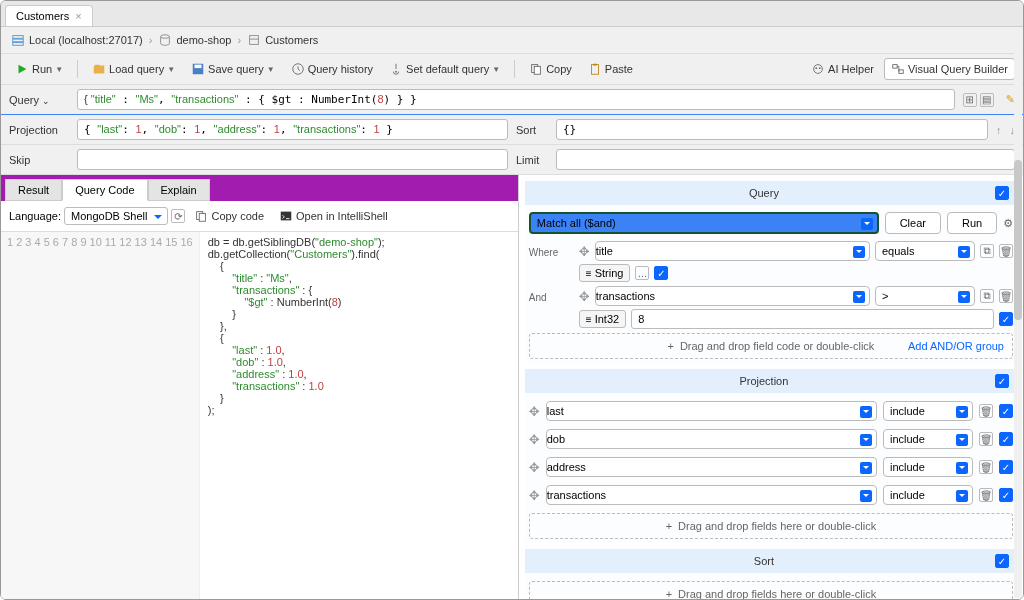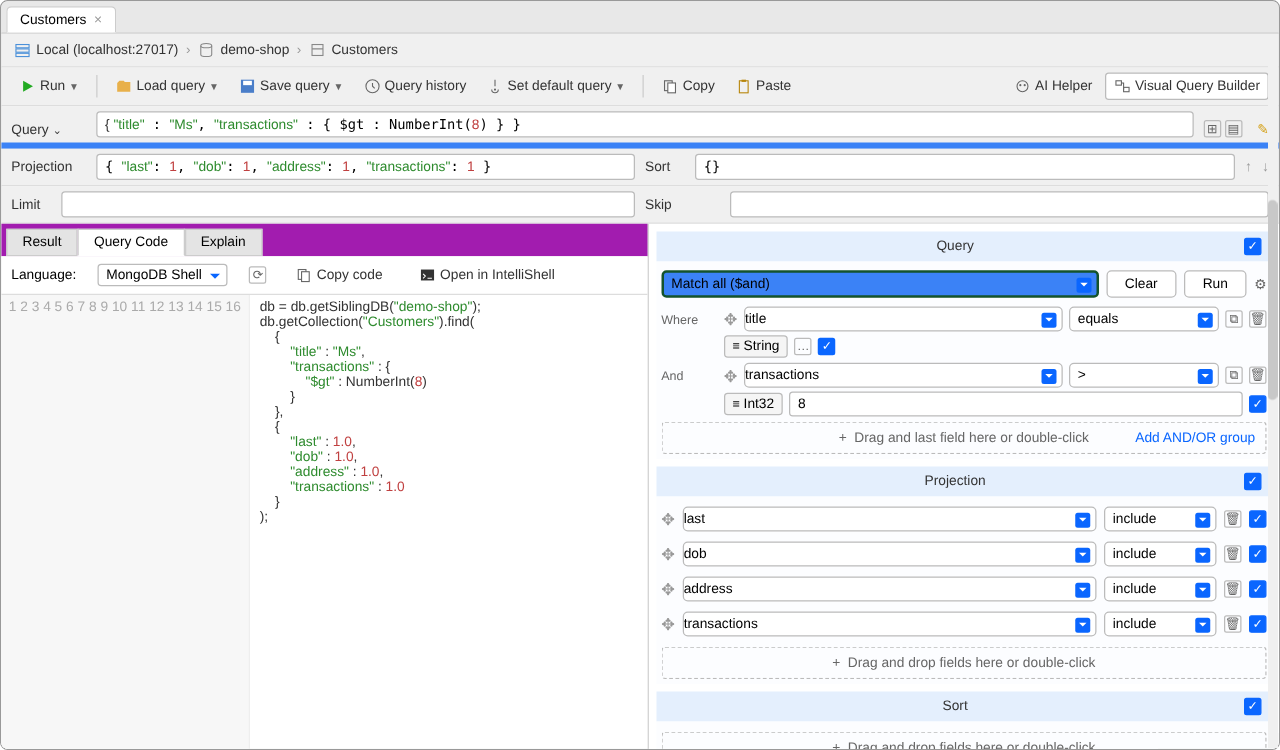--- a/index.html
+++ b/index.html
@@ -8,32 +8,32 @@
 .tab{background:#fff;border:1px solid #ccc;border-bottom:none;border-radius:4px 4px 0 0;padding:4px 10px;display:flex;align-items:center;gap:6px}
 .tab .x{color:#999;cursor:pointer}
 .breadcrumb{background:#f0f0f0;border-bottom:1px solid #ddd;padding:6px 10px;display:flex;align-items:center;gap:6px;color:#333}
 .bc-item{display:flex;align-items:center;gap:4px}
 .bc-sep{color:#999}
 .toolbar{background:#f0f0f0;border-bottom:1px solid #ddd;padding:4px 8px;display:flex;align-items:center;gap:4px}
 .tb-btn{display:flex;align-items:center;gap:3px;padding:3px 6px;border-radius:3px;cursor:pointer;color:#333}
 .tb-sep{width:1px;height:18px;background:#ccc;margin:0 4px}
 .tb-spacer{flex:1}
 .ico{width:14px;height:14px;display:inline-block}
-.qrow{background:#f0f0f0;padding:4px 8px;display:flex;align-items:flex-end;gap:8px;border-bottom:5px solid #3b82f6}
+.qrow{background:#f0f0f0;padding:4px 8px;display:flex;align-items:center;gap:8px;border-bottom:1px solid #3b82f6}
 .qlabel{width:60px;font-size:11px;color:#333}
 .qinput{flex:1;border:1px solid #bbb;border-radius:3px;padding:3px 6px;background:#fff;font-family:Menlo,monospace;font-size:11px;min-width:0}
 .qside{display:flex;gap:3px;align-items:center}
 .pqrow{background:#f0f0f0;padding:4px 8px;display:flex;gap:8px;border-bottom:1px solid #ddd}
 .pqcol{display:flex;align-items:center;gap:8px;flex:1}
 .main{display:flex;height:calc(600px - 168px);background:#f0f0f0}
 .left{flex:1.05;display:flex;flex-direction:column;border-right:1px solid #ccc;background:#f0f0f0;min-width:0}
 .restabs{display:flex;background:#a21caf;padding:4px 4px 0}
 .rtab{padding:4px 12px;border:1px solid #ccc;background:#e4e4e4;cursor:pointer}
 .rtab.active{background:#fff;border-bottom-color:#fff}
-.langbar{background:#fff;border-bottom:1px solid #ddd;padding:5px 8px;display:flex;align-items:center;gap:17px}
+.langbar{background:#fff;border-bottom:1px solid #ddd;padding:5px 8px;display:flex;align-items:center;gap:3px}
 .langsel{border:1px solid #bbb;border-radius:3px;padding:2px 20px 2px 6px;background:#fff;position:relative}
 .langsel::after{content:"";position:absolute;right:5px;top:7px;border:4px solid transparent;border-top-color:#0a66ff}
 .code{flex:1;display:flex;background:#fff;overflow:auto;font-family:Menlo,monospace;font-size:11px}
 .gutter{background:#f7f7f7;color:#aaa;text-align:right;padding:4px 6px;border-right:1px solid #eee;user-select:none}
 .codetext{padding:4px 8px;white-space:pre;color:#333}
 .s-str{color:#2e8b2e}
 .s-num{color:#c04040}
 .s-fn{color:#333}
 .right{flex:1;overflow-y:auto;background:#fff;padding:6px 6px 6px 6px}
 .sect{margin-bottom:6px}
@@ -48,21 +48,21 @@
 .btn{border:1px solid #bbb;border-radius:4px;padding:4px 14px;background:#fff;cursor:pointer}
 .gear{color:#666}
 .cond{display:grid;grid-template-columns:46px 1fr;gap:4px;align-items:start;margin-top:4px}
 .cond-lbl{font-size:10px;color:#666;padding-top:6px}
 .cond-body{display:flex;flex-direction:column;gap:3px}
 .fld-row{display:flex;align-items:center;gap:5px}
 .drag{color:#999;cursor:move;font-size:13px}
 .fld{flex:1;border:1px solid #bbb;border-radius:4px;padding:3px 0;background:#fff;position:relative;padding-right:20px}
 .fld::after{content:"";position:absolute;right:4px;top:4px;width:12px;height:12px;background:#0a66ff;border-radius:2px}
 .fld::before{content:"";position:absolute;right:7px;top:8px;border:3px solid transparent;border-top-color:#fff;z-index:1}
-.op{width:120px;border:1px solid #bbb;border-radius:4px;padding:3px 6px;background:#fff;position:relative;padding-right:20px}
+.op{width:100px;border:1px solid #bbb;border-radius:4px;padding:3px 6px;background:#fff;position:relative;padding-right:20px}
 .op::after{content:"";position:absolute;right:4px;top:4px;width:12px;height:12px;background:#0a66ff;border-radius:2px}
 .op::before{content:"";position:absolute;right:7px;top:8px;border:3px solid transparent;border-top-color:#fff;z-index:1}
 .ib{width:14px;height:14px;border:1px solid #bbb;border-radius:2px;display:inline-flex;align-items:center;justify-content:center;color:#666;cursor:pointer;font-size:10px}
 .type-row{display:flex;align-items:center;gap:5px}
 .type-tag{border:1px solid #bbb;border-radius:3px;padding:2px 6px;background:#f5f5f5;font-size:10px;display:inline-flex;align-items:center;gap:3px}
 .val{flex:1;border:1px solid #bbb;border-radius:3px;padding:3px 6px;background:#fff}
 .dropzone{border:1px dashed #bbb;border-radius:3px;padding:6px;text-align:center;color:#666;margin-top:4px;display:flex;align-items:center;justify-content:center;gap:6px;position:relative}
 .dropzone .link{position:absolute;right:8px;color:#0a66ff;cursor:pointer}
 .proj-row{display:flex;align-items:center;gap:6px;padding:4px 0}
 .sb{position:absolute;right:2px;top:30px;bottom:2px;width:8px;background:#f0f0f0}
@@ -197,25 +197,25 @@
   <div class="pqcol">
     <span class="qlabel" style="width:32px">Sort</span>
     <div class="qinput">{}</div>
     <span style="color:#999">↑</span>
     <span style="color:#999">↓</span>
   </div>
 </div>
 
 <div class="pqrow">
   <div class="pqcol">
+    <span class="qlabel">Skip</span>
+    <input class="qinput" value="" style="">
+  </div>
+  <div class="pqcol">
     <span class="qlabel" style="width:32px">Limit</span>
-    <input class="qinput" value="" style="">
-  </div>
-  <div class="pqcol">
-    <span class="qlabel">Skip</span>
     <input class="qinput" value="" style="">
   </div>
 </div>
 
 <div class="main">
   <div class="left">
     <div class="restabs">
       <div class="rtab">Result</div>
       <div class="rtab active">Query Code</div>
       <div class="rtab">Explain</div>
@@ -316,21 +316,21 @@
               <span class="ib">⧉</span>
               <span class="ib">🗑</span>
             </div>
             <div class="type-row">
               <span class="type-tag">≡ <span>Int32</span></span>
               <div class="val">8</div>
               <span class="chk">✓</span>
             </div>
           </div>
         </div>
-        <div class="dropzone">+ <span>Drag and last field here or double-click</span><span class="link">Add AND/OR group</span></div>
+        <div class="dropzone">+ <span>Drag and drop field code or double-click</span><span class="link">Add AND/OR group</span></div>
       </div>
     </div>
 
     <div class="sect">
       <div class="secthdr">
           <span class="t">Projection</span>
           <span class="chk">✓</span>
         </div>
       <div class="sectbody" id="proj-body">
           <div class="proj-row">

